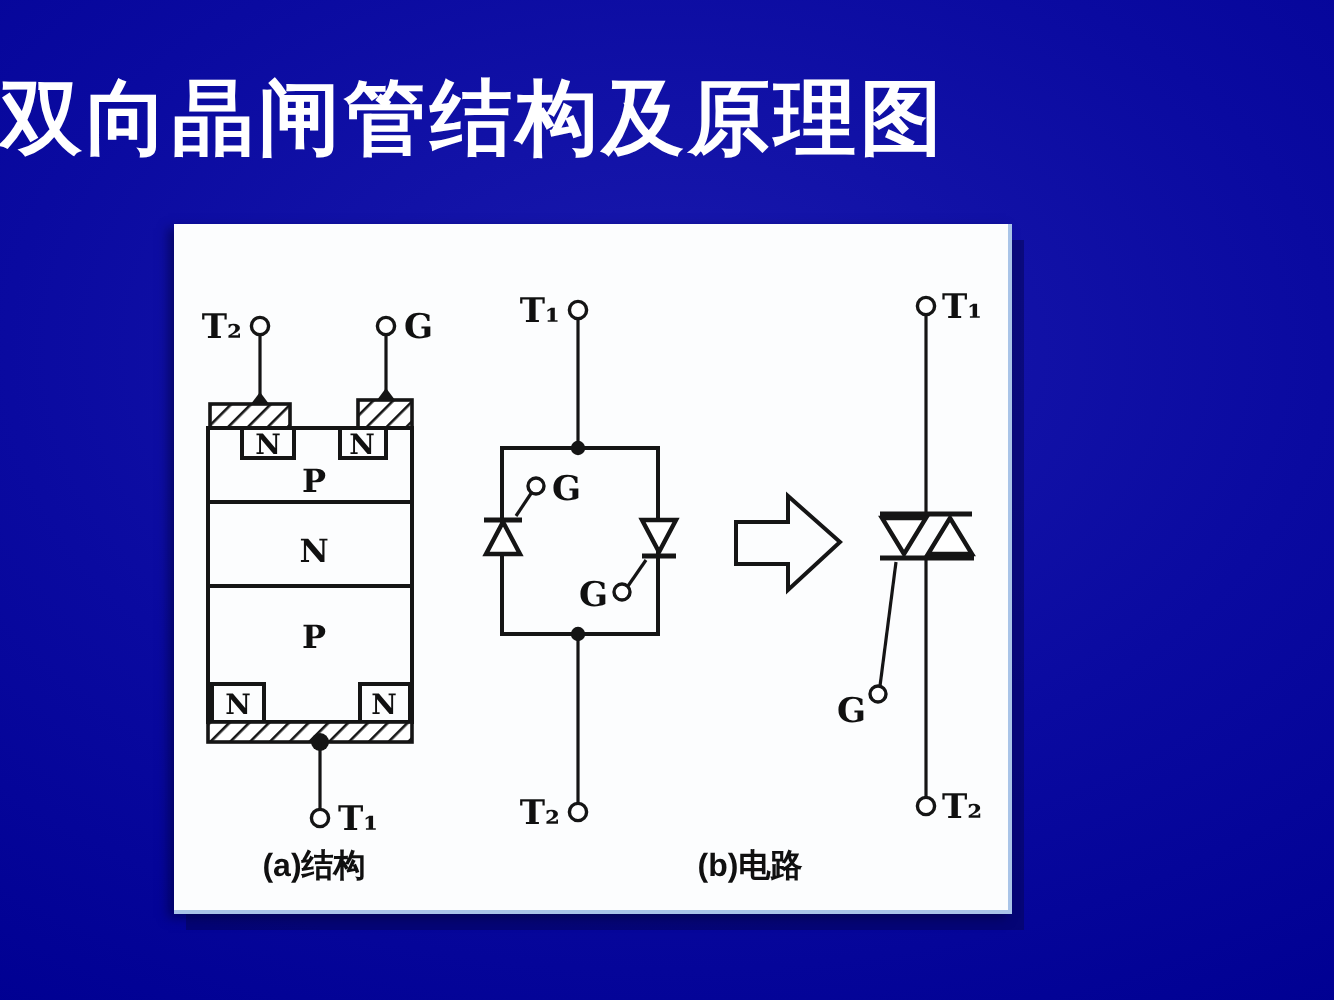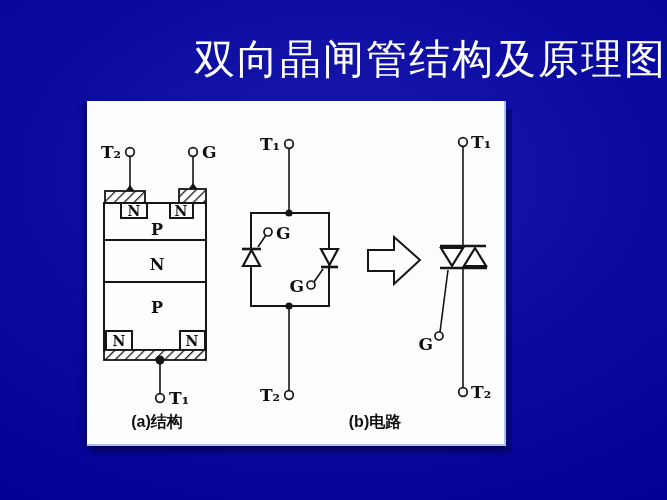--- a/index.html
+++ b/index.html
@@ -14,32 +14,32 @@
     position: relative;
     width: 667px;
     height: 500px;
     background: radial-gradient(ellipse 90% 80% at 50% 35%, #1a1aae 0%, #0a0aa0 55%, #000092 100%);
   }
   .slide-title {
     position: absolute;
     left: 0;
     right: 0;
     top: 32px;
-    text-align: right;
+    text-align: left;
     color: #ffffff;
     font-size: 41px;
-    font-weight: 400;
+    font-weight: 700;
     letter-spacing: 2px;
     font-family: "Liberation Serif", "DejaVu Serif", serif;
     white-space: nowrap;
   }
   .diagram-panel {
     position: absolute;
     left: 87px;
-    top: 101px;
+    top: 112px;
     width: 417px;
     height: 343px;
     background: #fcfdfe;
     border-right: 2px solid #a9c4e8;
     border-bottom: 2px solid #a9c4e8;
     box-shadow: -3px 2px 5px rgba(0,0,60,0.55), 6px 8px 0 rgba(5,5,90,0.55);
   }
   .diagram-svg {
     position: absolute;
     left: 0;

